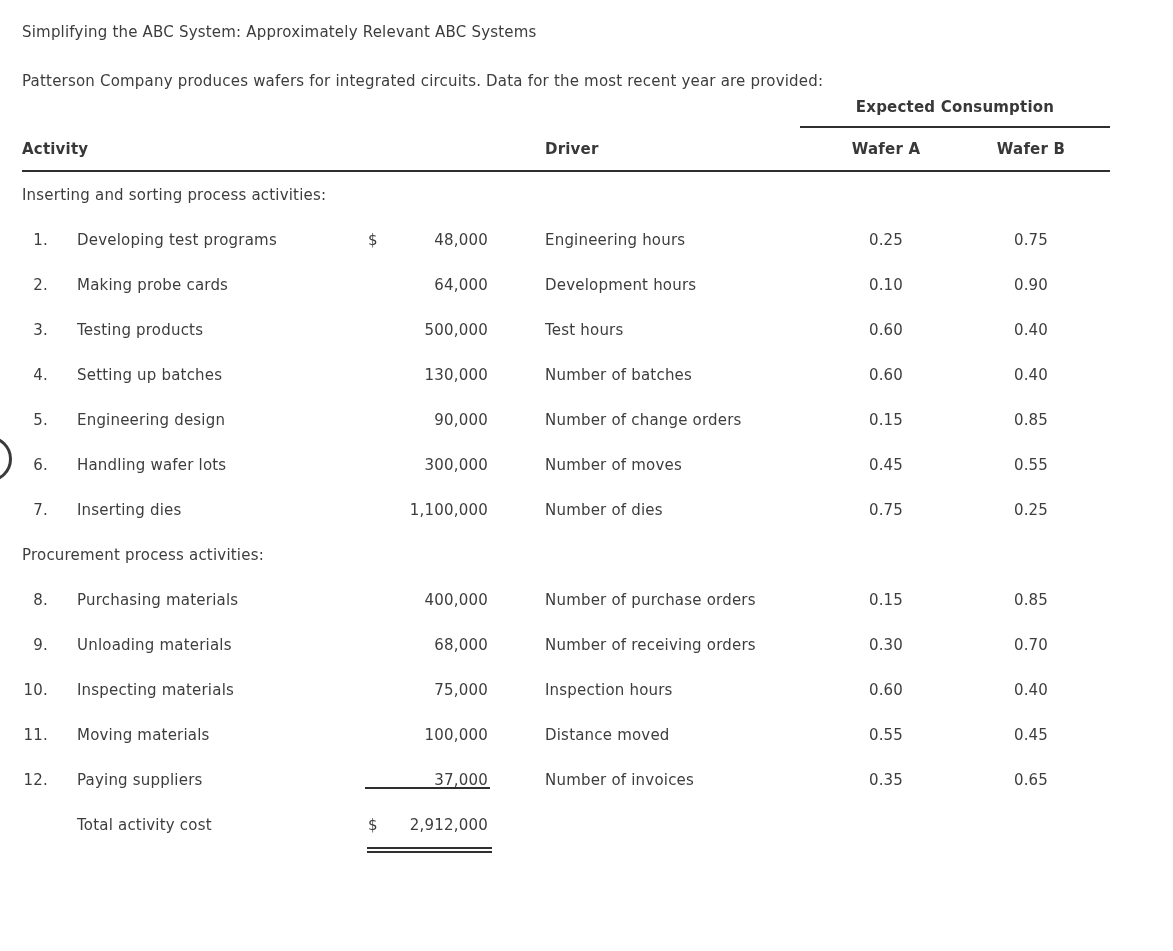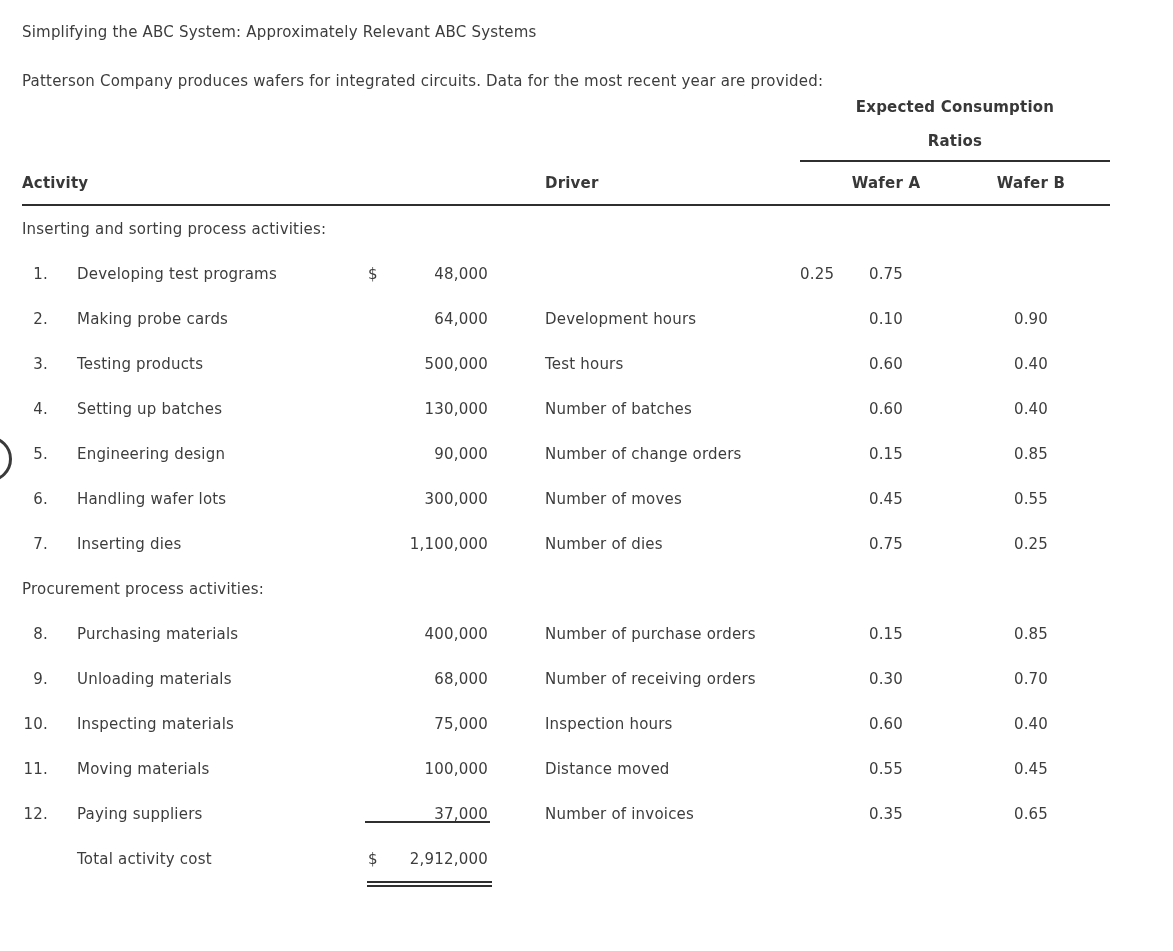--- a/index.html
+++ b/index.html
@@ -50,21 +50,20 @@
 
   <div class="edge-arc"></div>
 
   <div class="title-line">Simplifying the ABC System: Approximately Relevant ABC Systems</div>
   <div class="intro-line">Patterson Company produces wafers for integrated circuits. Data for the most recent year are provided:</div>
 
   <div class="table-wrap">
 
     <div class="spanner">
       <div>Expected Consumption</div>
-      <div>Ratios</div>
     </div>
 
     <div class="grid-row header-row">
       <div class="c-num"></div>
       <div style="padding-left:0; margin-left:-26px;">Activity</div>
       <div></div>
       <div></div>
       <div>Driver</div>
       <div></div>
       <div class="c-ratio">Wafer A</div>
@@ -73,20 +72,21 @@
 
     <div id="rows-container">
         <div class="grid-row">
           <div class="section-label">Inserting and sorting process activities:</div>
         </div>
         <div class="grid-row">
           <div class="c-num">1.</div>
           <div class="c-name">Developing test programs</div>
           <div class="c-amount"><div class="currency">$</div><div style="display: inline;">48,000</div></div>
           <div></div>
+          <div>Engineering hours</div>
           <div></div>
           <div class="c-ratio">0.25</div>
           <div class="c-ratio">0.75</div>
         </div>
         <div class="grid-row">
           <div class="c-num">2.</div>
           <div class="c-name">Making probe cards</div>
           <div class="c-amount"><div style="display: inline; text-align: right;">64,000</div></div>
           <div></div>
           <div>Development hours</div>

